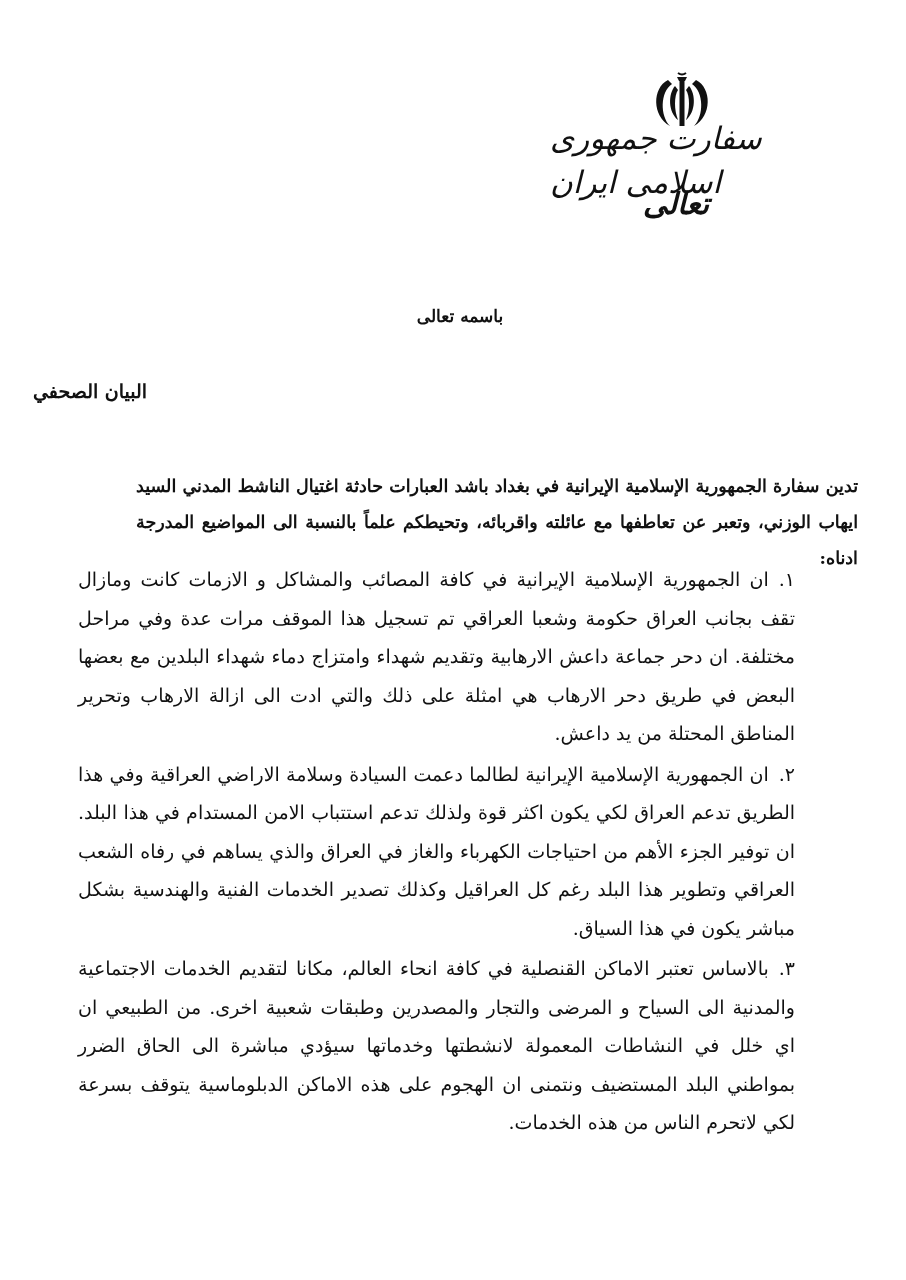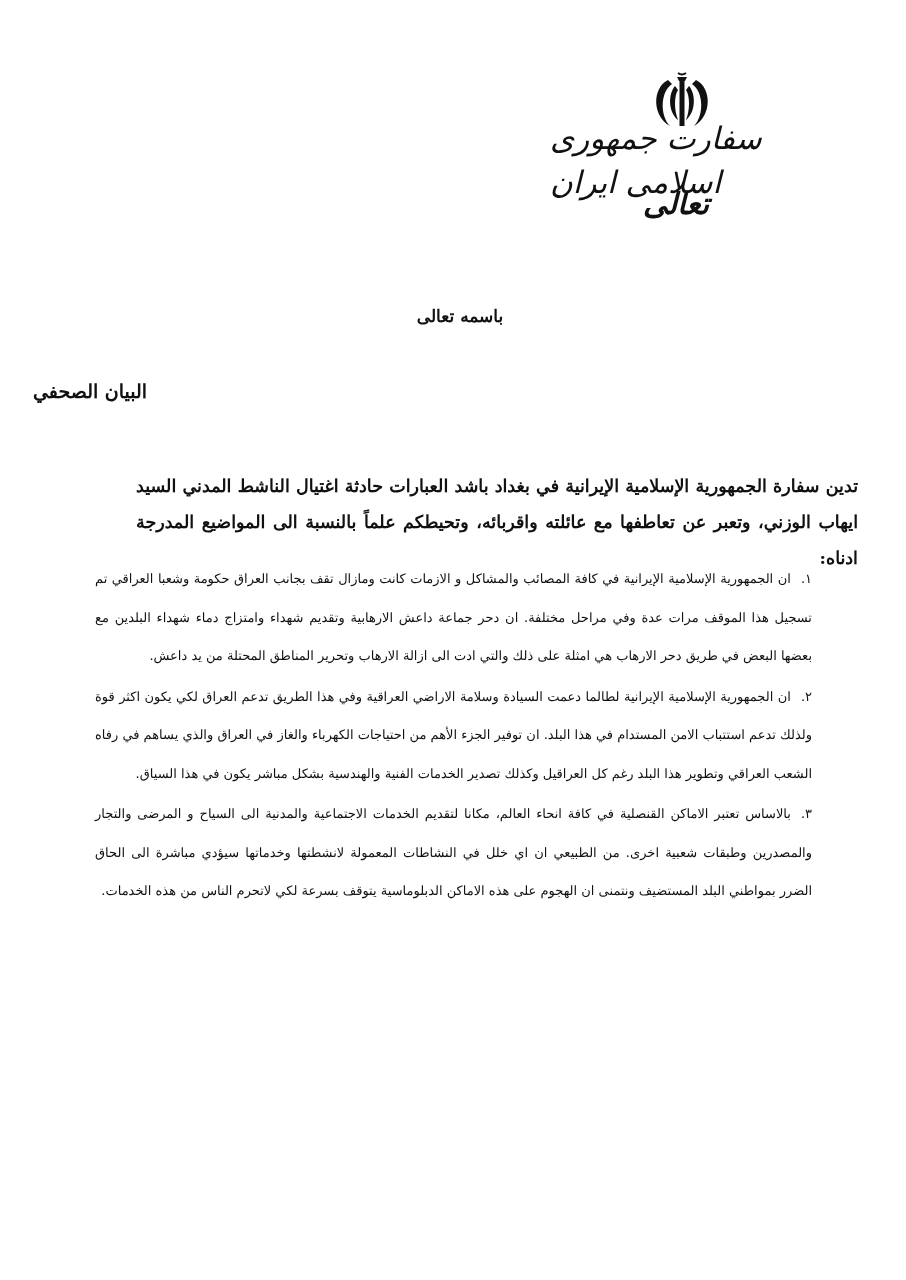--- a/index.html
+++ b/index.html
@@ -25,22 +25,22 @@
     .title {
       position: absolute; left: 0; width: 906px; top: 380px; text-align: left;
       font-size: 19px; font-weight: bold; direction: rtl; padding-left: 19px;
     }
     .intro {
       position: absolute; left: 92px; width: 722px; top: 450px;
       direction: rtl; text-align: justify; text-align-last: right;
       font-size: 17.5px; font-weight: bold; line-height: 36px; margin-left: 44px;
     }
     .points {
-      position: absolute; left: 95px; width: 717px; top: 560px;
-      direction: rtl; font-size: 13px; line-height: 38.5px;
+      position: absolute; left: 78px; width: 717px; top: 560px;
+      direction: rtl; font-size: 19px; line-height: 38.5px;
     }
     .point { text-align: justify; text-align-last: right; margin: 0 0 2px 0; }
     .point .num { margin-left: 10px; }
   </style>
 </head>
 <body>
 
 <div>
   <svg class="emblem" viewBox="0 0 68 60">
     <path d="M20 8 C4 16 4 44 22 54 C12 44 12 20 24 12 Z" fill="#111"></path>

